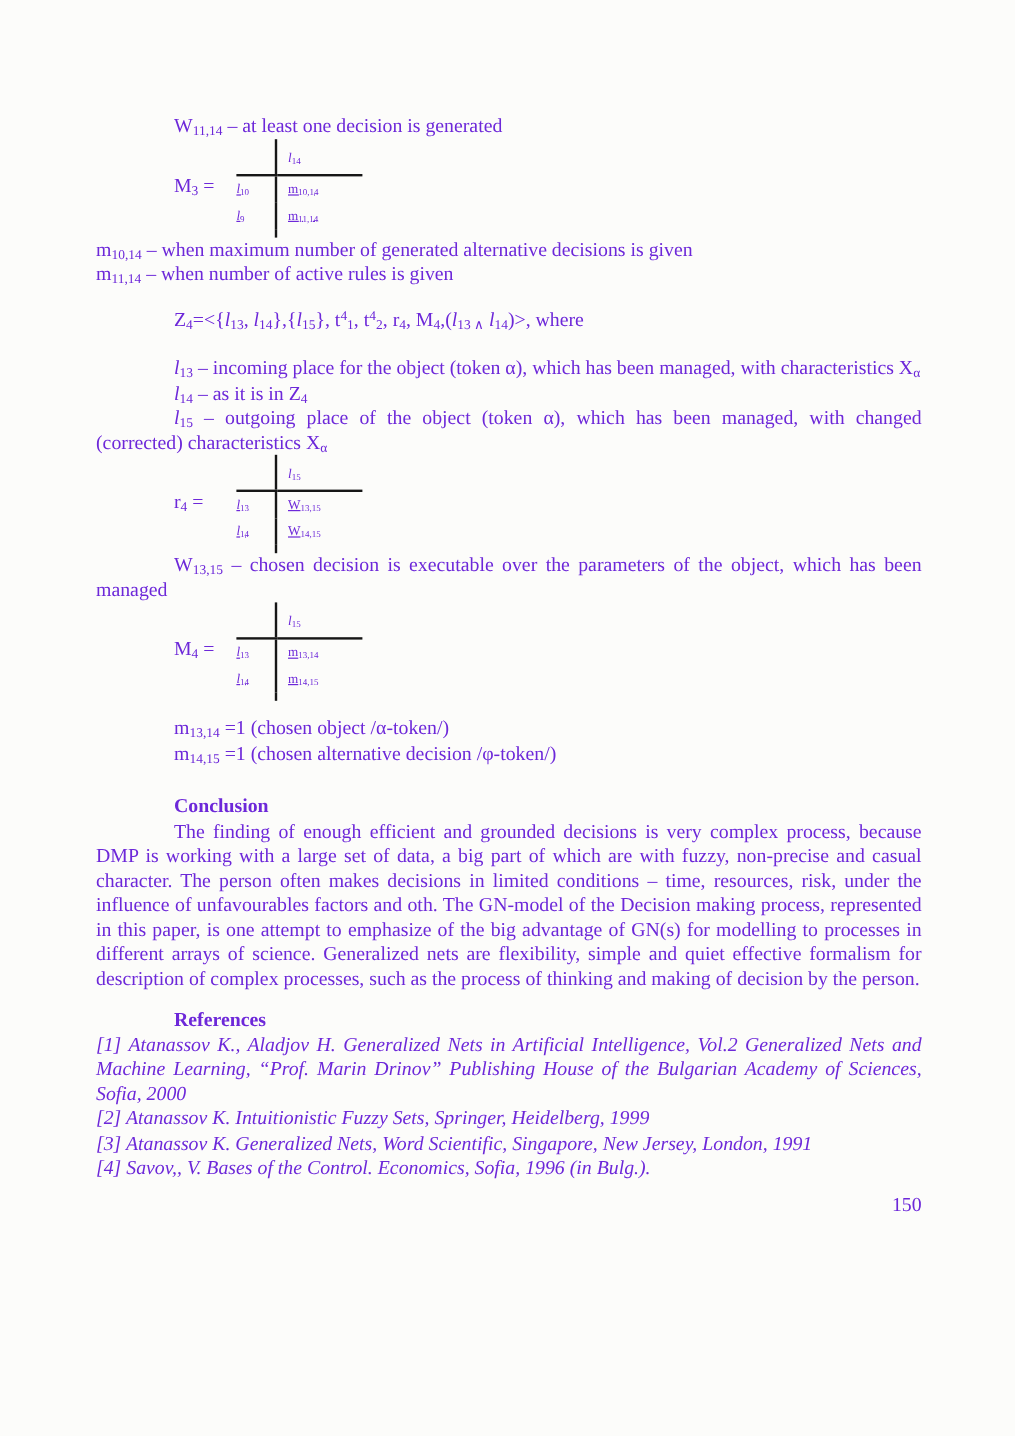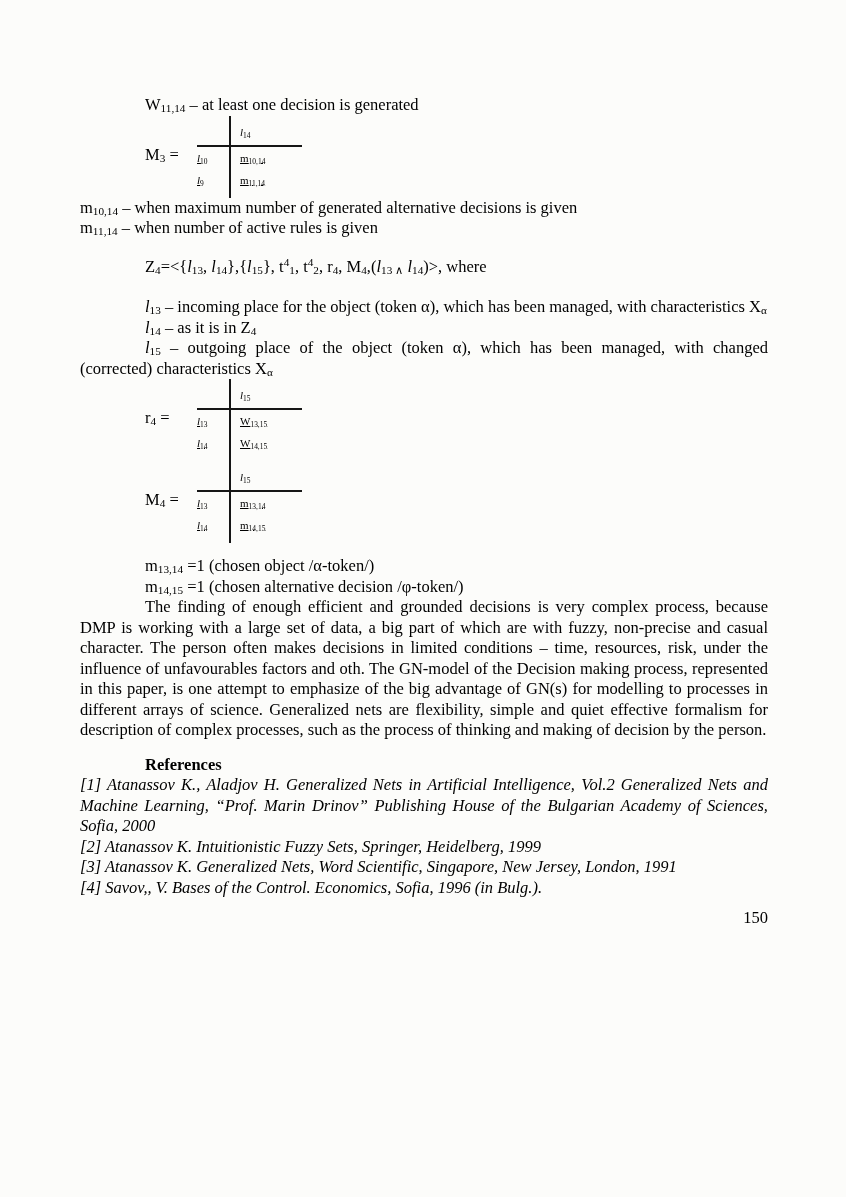--- a/index.html
+++ b/index.html
@@ -7,21 +7,21 @@
     width: 846px; height: 1197px;
     background: #f4f4f2;
     font-family: "Liberation Serif", "DejaVu Serif", serif;
   }
   .page {
     position: relative;
     width: 846px; height: 1197px;
     box-sizing: border-box;
     padding: 95px 78px 0 80px;
     background: #fcfcfa;
-    color: #000000;
+    color: #6d28d9;
     font-size: 16.5px;
     line-height: 20.5px;
   }
   .page p { margin: 0; }
   .indent { padding-left: 65px; }
   .para { text-align: justify; text-indent: 65px; }
   .mathline { text-align: left; }
   sub, sup { font-size: 0.68em; line-height: 0; }
   sub { vertical-align: -0.22em; }
   sup { vertical-align: 0.5em; letter-spacing: 0; }
@@ -105,20 +105,21 @@
         <td class="val">W<sub>14,15</sub></td>
       </tr>
       <tr class="ext">
             <td class="lbl"></td>
             <td class="val"></td>
           </tr>
     </tbody>
       </table>
   </div>
 
+  <p class="para">W<sub>13,15</sub> – chosen decision is executable over the parameters of the object, which has been managed</p>
 
   <div class="matrix">
     <span class="mx-eq">M<sub>4</sub> =</span>
     <table class="imx">
       <tbody>
           <tr class="head">
         <td class="lbl"></td>
         <td class="val"><i>l</i><sub>15</sub></td>
       </tr>
       <tr class="row-h">
@@ -133,20 +134,21 @@
             <td class="lbl"></td>
             <td class="val"></td>
           </tr>
     </tbody>
       </table>
   </div>
 
   <p class="mathline indent" id="m1314">m<sub>13,14</sub> =1 (chosen object /α-token/)</p>
   <p class="mathline indent">m<sub>14,15</sub> =1 (chosen alternative decision /φ-token/)</p>
 
+  <p class="heading" id="conclusion-h">Conclusion</p>
   <p class="para">The finding of enough efficient and grounded decisions is very complex process, because DMP is working with a large set of data, a big part of which are with fuzzy, non-precise and casual character. The person often makes decisions in limited conditions – time, resources, risk, under the influence of unfavourables factors and oth. The GN-model of the Decision making process, represented in this paper, is one attempt to emphasize of the big advantage of GN(s) for modelling to processes in different arrays of science. Generalized nets are flexibility, simple and quiet effective formalism for description of complex processes, such as the process of thinking and making of decision by the person.</p>
 
   <p class="heading" id="references-h">References</p>
   <div class="refs">
     <p>[1] Atanassov K., Aladjov H. Generalized Nets in Artificial Intelligence, Vol.2 Generalized Nets and Machine Learning, “Prof. Marin Drinov” Publishing House of the Bulgarian Academy of Sciences, Sofia, 2000</p>
     <p>[2] Atanassov K. Intuitionistic Fuzzy Sets, Springer, Heidelberg, 1999</p>
     <p>[3] Atanassov K. Generalized Nets, Word Scientific, Singapore, New Jersey, London, 1991</p>
     <p>[4] Savov,, V. Bases of the Control. Economics, Sofia, 1996 (in Bulg.).</p>
   </div>
 

